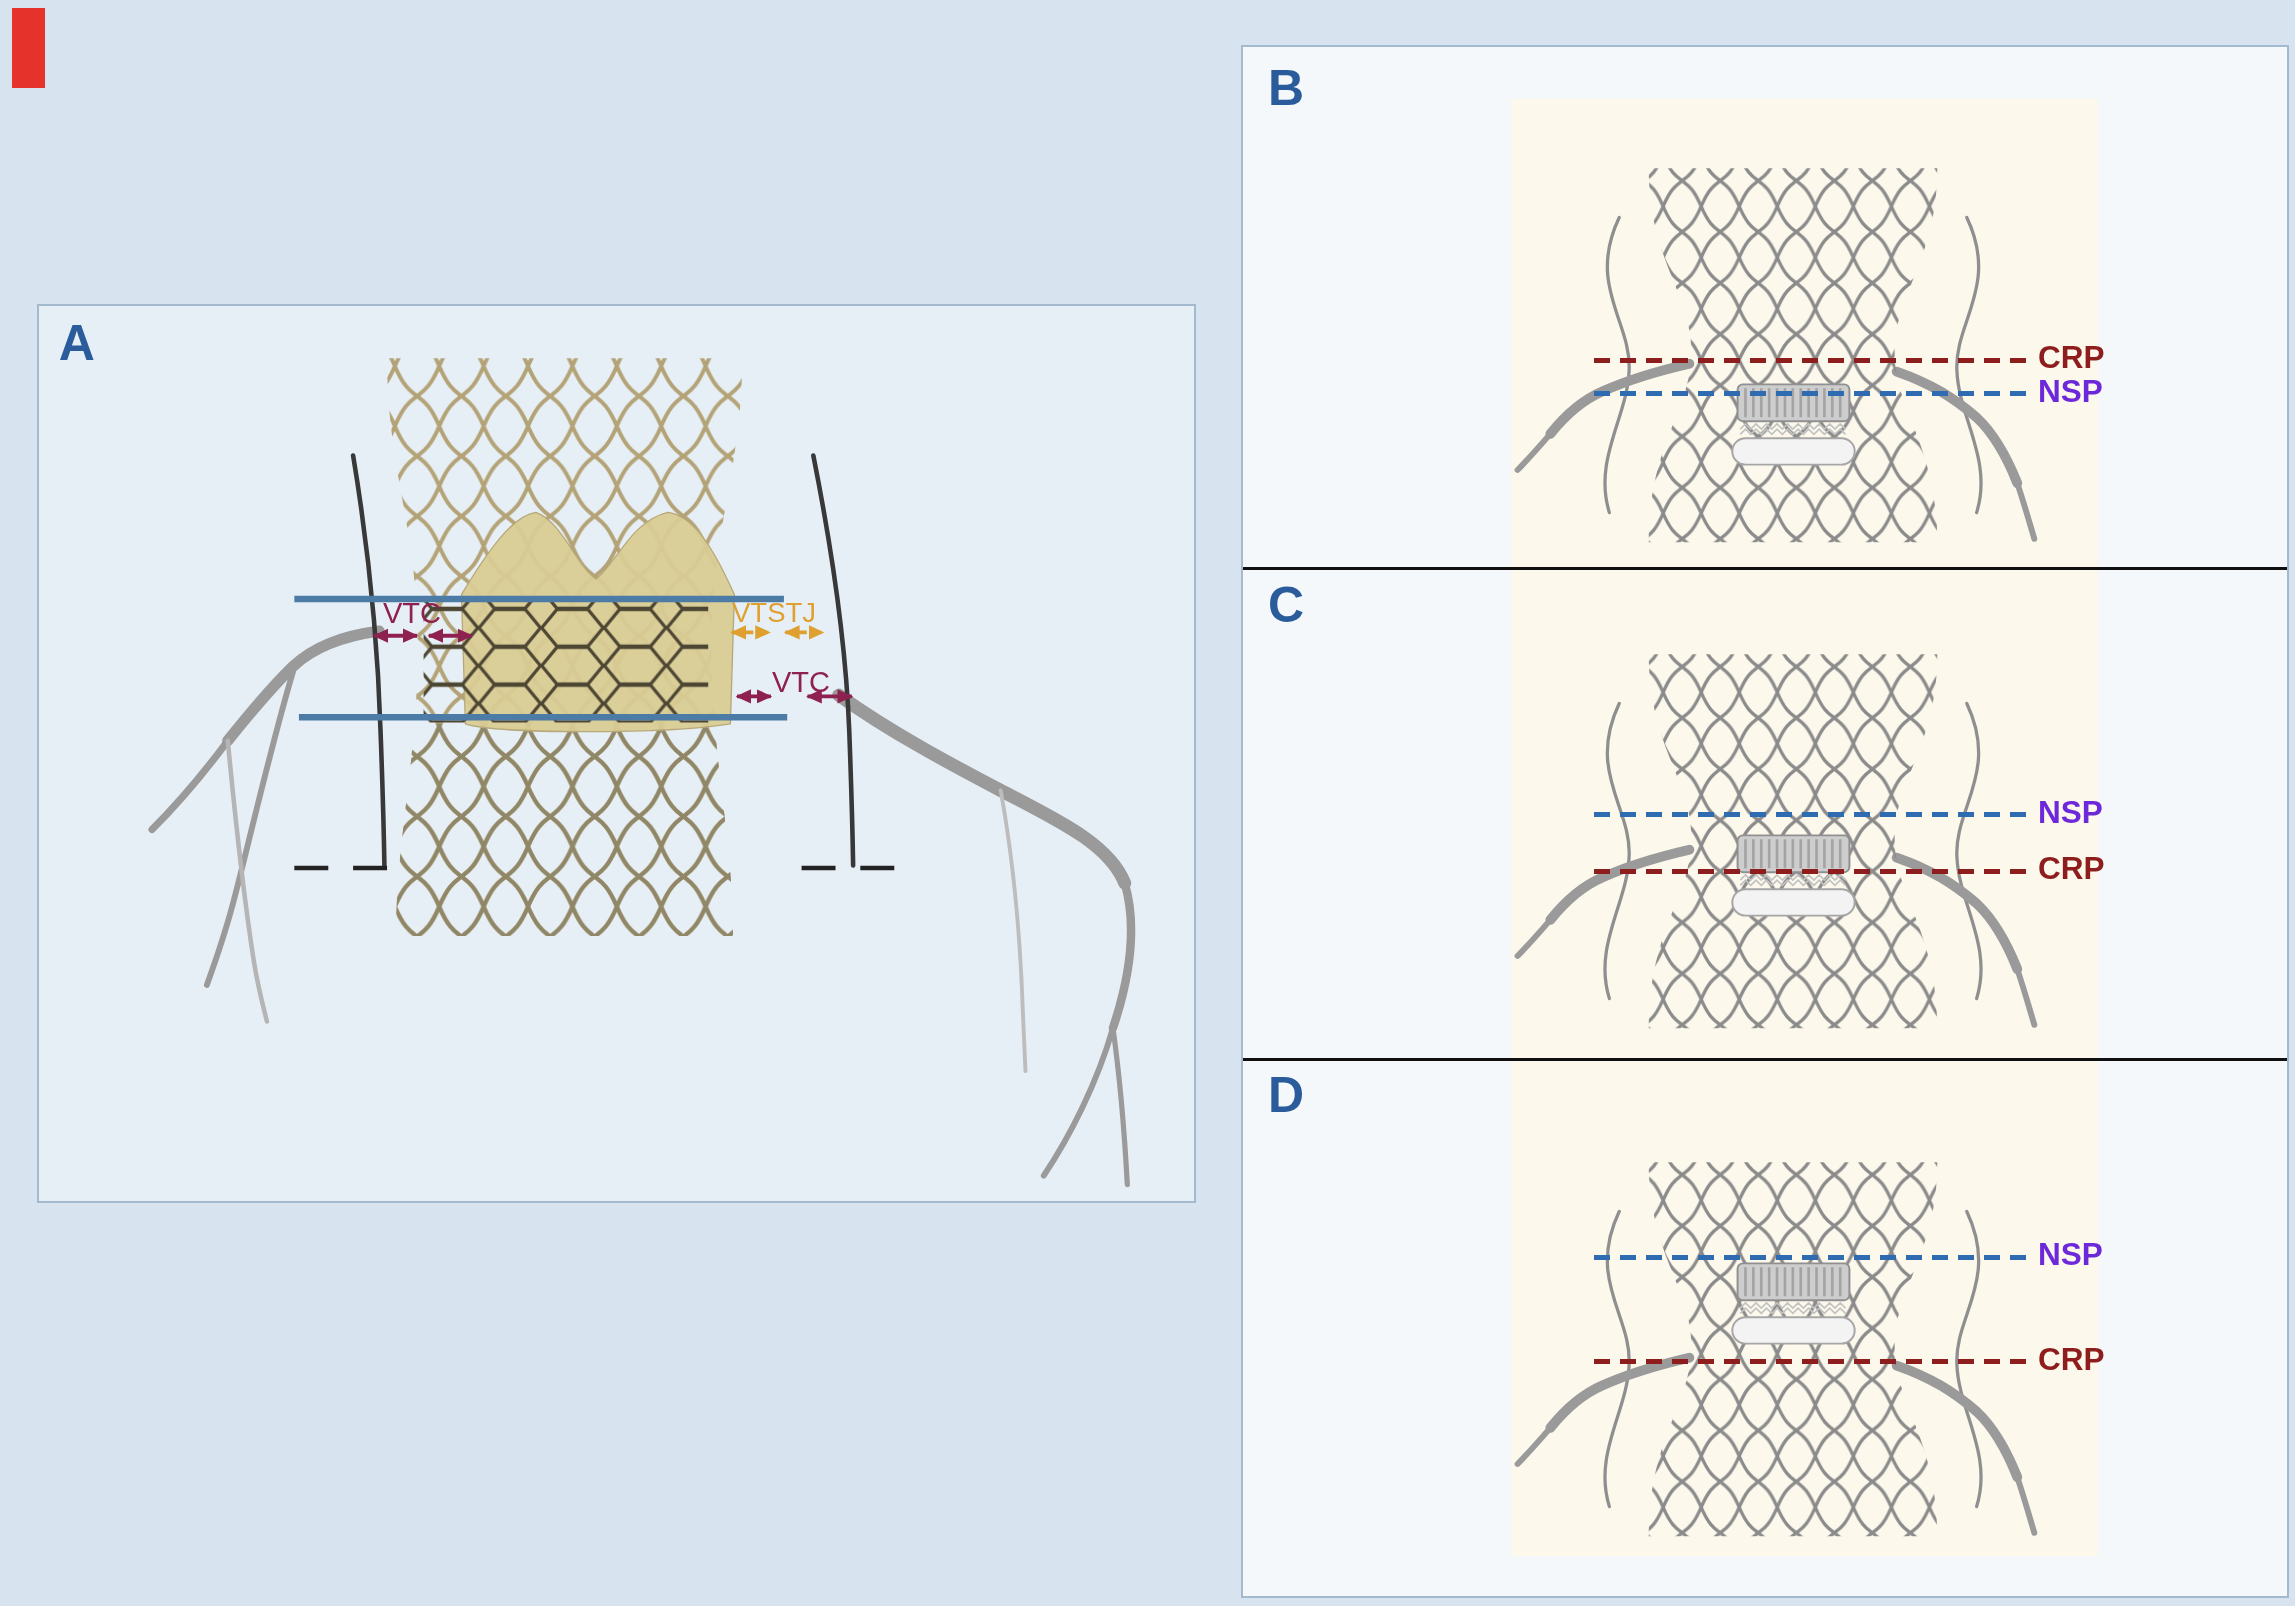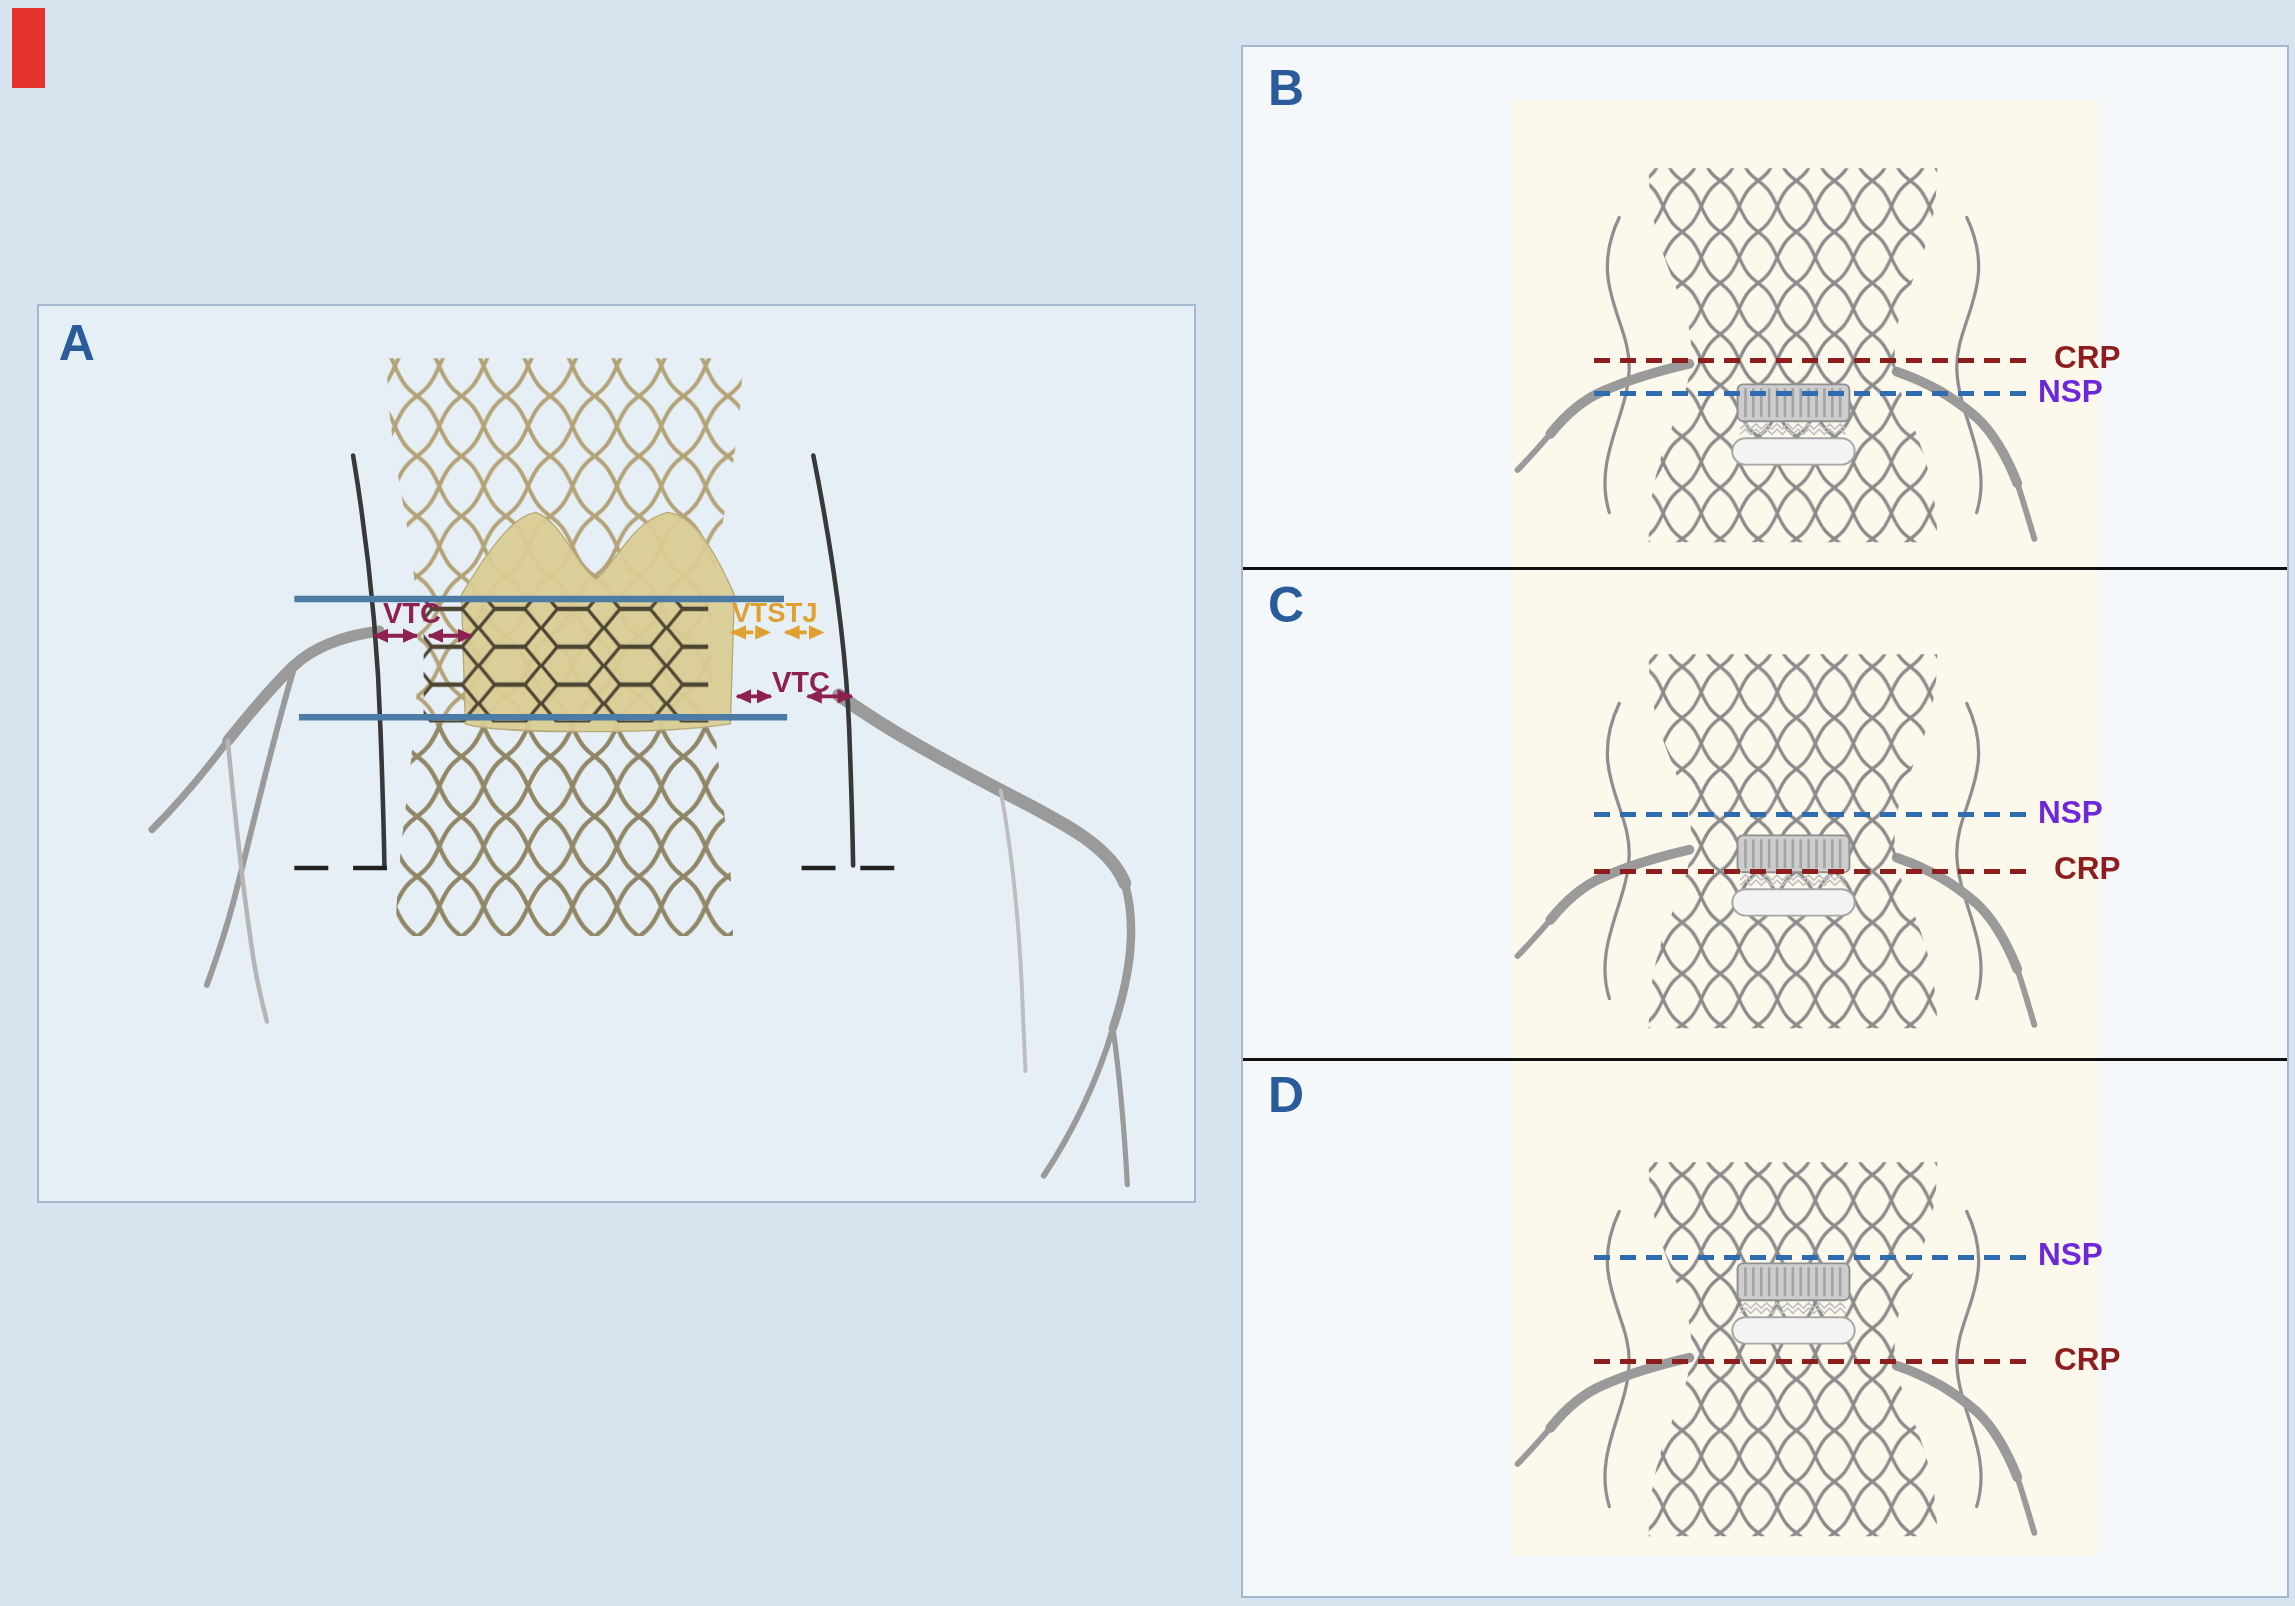--- a/index.html
+++ b/index.html
@@ -28,25 +28,25 @@
   .valve{position:absolute;left:488px;width:125px;height:83px;z-index:3;}
 
   
   .letter{position:absolute;font-size:50px;font-weight:700;color:#2a5c9c;z-index:7;line-height:1;}
 
   
   .dash{position:absolute;left:351px;width:436px;height:4.6px;z-index:5;}
   .dash.crp{background:repeating-linear-gradient(90deg,#8e1d1d 0 15.7px,transparent 15.7px 26px);}
   .dash.nsp{background:repeating-linear-gradient(90deg,#2e6bb0 0 15.7px,transparent 15.7px 26px);}
   .line-label{position:absolute;left:795px;font-size:31.5px;font-weight:700;z-index:6;line-height:1.1;}
-  .line-label.crp{color:#8e1d1d;margin-left:16px;}
+  .line-label.crp{color:#8e1d1d;}
   .line-label.nsp{color:#6d28d9;}
 
   
-  .ann{position:absolute;font-weight:700;z-index:6;line-height:1;}
+  .ann{position:absolute;font-weight:400;z-index:6;line-height:1;}
   .ann.vtc{color:#8e2150;font-size:29px;}
   .ann.vtstj{color:#dfa02f;font-size:27.5px;text-align:right;}
 
   .defs-svg{position:absolute;width:0;height:0;overflow:hidden;}
 </style>
 </head>
 <body>
 
 <svg class="defs-svg" aria-hidden="true">
   <defs>

